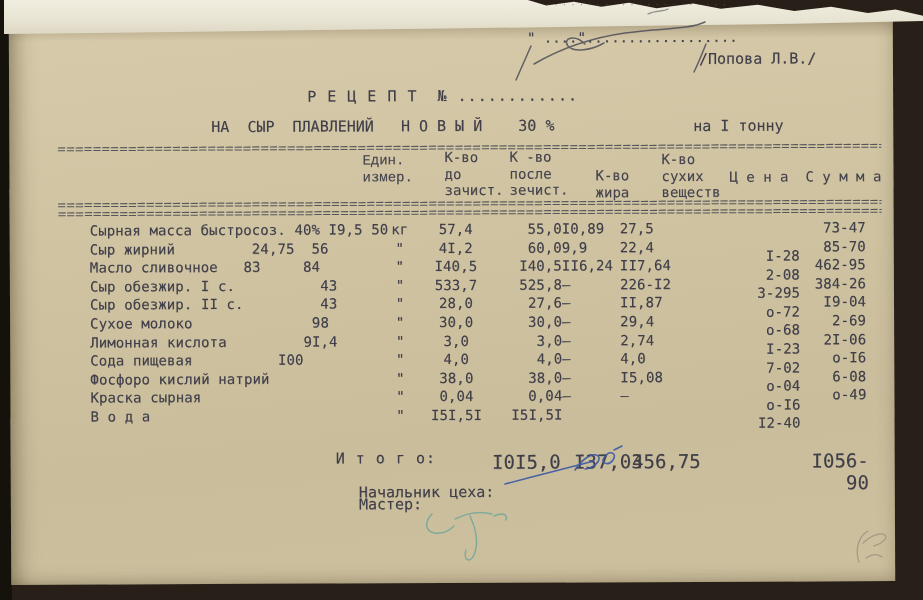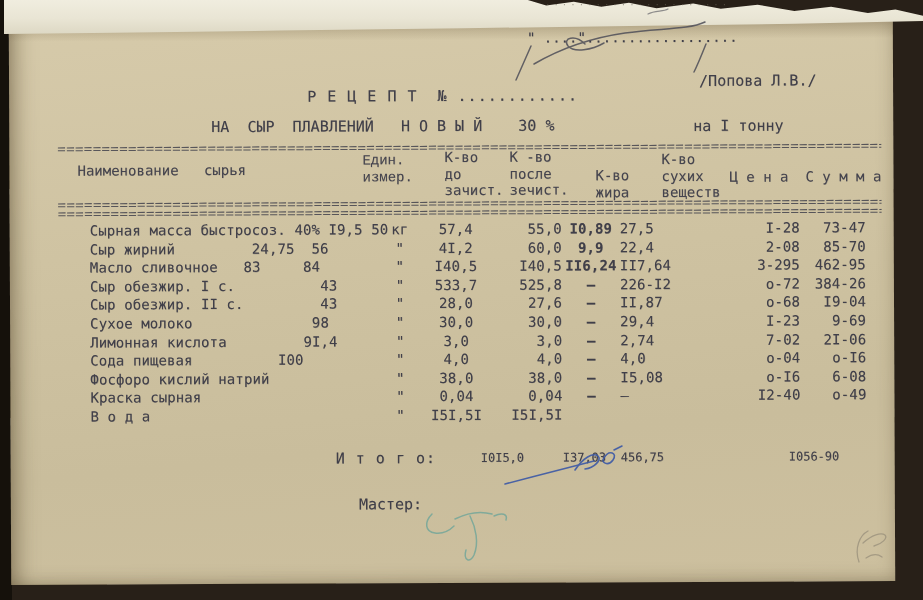--- a/index.html
+++ b/index.html
@@ -37,46 +37,45 @@
     font-size:14px;letter-spacing:.4px;color:#4b4a52;opacity:.9;white-space:pre;
   }
   .hdr{position:absolute;white-space:pre;font-size:14px;line-height:16.5px;color:#45444e;text-shadow:.3px .3px .6px rgba(64,63,73,.3);}
   .rows{position:absolute;left:80px;top:203px;width:790px;}
   .row{display:flex;height:18.6px;align-items:flex-start;font-size:14px;letter-spacing:.1px;}
   .cell{flex:none;}
   .c-name{width:288px;white-space:pre;overflow:visible;}
   .c-unit{width:44px;text-align:center;}
   .c-before{width:68px;text-align:center;}
   .c-after{width:72px;text-align:right;}
-  .c-fat{width:58px;text-align:center;font-weight:bold;}
+  .c-fat{width:58px;text-align:left;}
   .c-dry{width:110px;text-align:left;}
-  .c-price{width:70px;text-align:right;}
+  .c-price{width:70px;text-align:right;margin-top:28px;}
   .c-sum{width:66px;text-align:right;}
-  .total-val{position:absolute;width:80px;font-size:12px;}
+  .total-val{position:absolute;width:80px;text-align:right;font-size:19px;}
   .overlay-svg{position:absolute;left:0;top:0;z-index:6;pointer-events:none;}
 </style>
 </head>
 <body>
 
 <div class="left-dark"></div>
 
 <div class="page">
 
   <div class="abs ink t14" style="left:518px;top:12px;">" ...."..................</div>
-  <div class="abs ink t15" style="left:690px;top:56px;">/Попова Л.В./</div>
+  <div class="abs ink t15" style="left:690px;top:34px;">/Попова Л.В./</div>
 
   <div class="abs ink t15" style="left:298px;top:70px;letter-spacing:1px;">Р Е Ц Е П Т  № ............</div>
   <div class="abs ink t15" style="left:202px;top:100px;">НА  СЫР  ПЛАВЛЕНИЙ   Н О В Ы Й    30 %</div>
   <div class="abs ink t15" style="left:684px;top:101px;">на I тонну</div>
 
   <div class="sep" style="top:121px;">========================================================================================================================</div>
   <div class="sep" style="top:177px;">========================================================================================================================</div>
   <div class="sep" style="top:186px;">========================================================================================================================</div>
 
-  <div class="hdr" style="left:68px;top:143px;">Наименование   сырья</div>
   <div class="hdr" style="left:353px;top:134px;font-family:Liberation Mono, monospace;">Един.
 измер.</div>
   <div class="hdr" style="left:435px;top:131px;">К-во
 до
 зачист.</div>
   <div class="hdr" style="left:500px;top:131px;">К -во
 после
 зечист.</div>
   <div class="hdr" style="left:586px;top:150px;">К-во
 жира</div>
@@ -143,21 +142,21 @@
   </div>
 
   <div class="row">
     <div class="cell c-name">Сухое молоко              98</div>
     <div class="cell c-unit">"</div>
     <div class="cell c-before">30,0</div>
     <div class="cell c-after">30,0</div>
     <div class="cell c-fat">–</div>
     <div class="cell c-dry">29,4</div>
     <div class="cell c-price">I-23</div>
-    <div class="cell c-sum">9-69</div>
+    <div class="cell c-sum">2-69</div>
   </div>
 
   <div class="row">
     <div class="cell c-name">Лимонная кислота         9I,4</div>
     <div class="cell c-unit">"</div>
     <div class="cell c-before">3,0</div>
     <div class="cell c-after">3,0</div>
     <div class="cell c-fat">–</div>
     <div class="cell c-dry">2,74</div>
     <div class="cell c-price">7-02</div>
@@ -208,20 +207,21 @@
     <div class="cell c-sum"></div>
   </div>
 </div>
 
   <div class="abs ink t15" style="left:325px;top:432px;letter-spacing:1px;">И т о г о:</div>
   <div class="total-val ink" style="left:470px;top:433px;">I0I5,0</div>
   <div class="total-val ink" style="left:552px;top:433px;">I37,03</div>
   <div class="total-val ink" style="left:610px;top:433px;">456,75</div>
   <div class="total-val ink" style="left:778px;top:433px;">I056-90</div>
 
+  <div class="abs ink t15" style="left:348px;top:466px;">Начальник цеха:</div>
   <div class="abs ink t15" style="left:348px;top:478px;">Мастер:</div>
 </div>
 
 <div class="prev-page"></div>
 <div class="bleed-dots">······················</div>
 
 <svg class="overlay-svg" width="923" height="600" viewBox="0 0 923 600">
 
   <g stroke="#4e4e58" stroke-width="1.5" fill="none" stroke-linecap="round" opacity=".85">
     <path d="M531,46 L516,80"></path>

